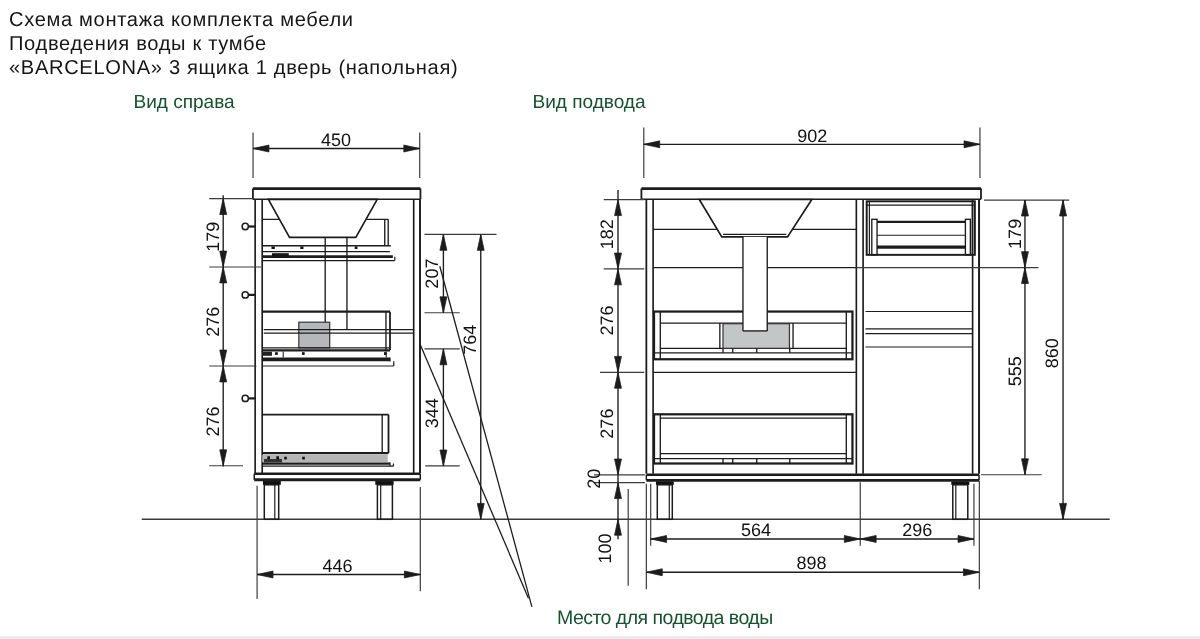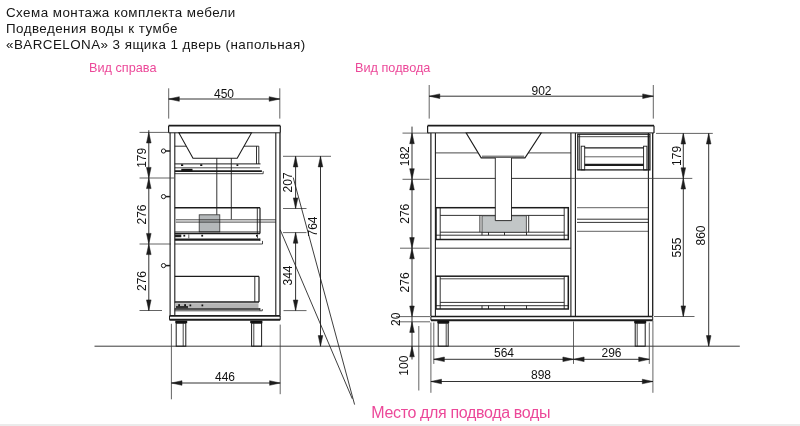--- a/index.html
+++ b/index.html
@@ -1,28 +1,28 @@
 <!DOCTYPE html>
 <html><head>
 <meta charset="utf-8">
 <style>
   html,body { margin:0; padding:0; background:#ffffff; }
   .page { position:relative; width:800px; height:426px; background:#ffffff; overflow:hidden;
           font-family:"Liberation Sans", sans-serif; }
   .ttl { position:absolute; left:6px; top:5px; font-size:13.4px; line-height:16px; color:#161616; letter-spacing:0.45px; }
-  .lbl { position:absolute; font-size:12.7px; color:#ec4899; }
+  .lbl { position:absolute; font-size:12.7px; color:#14532d; }
   .foot { position:absolute; left:0; bottom:0; width:800px; height:2px; background:#ebebeb; }
 </style>
 </head>
 <body>
 <div class="page">
   <div class="ttl">Схема монтажа комплекта мебели<br>Подведения воды к тумбе<br>«BARCELONA» 3 ящика 1 дверь (напольная)</div>
   <div class="lbl" style="left:89px; top:60.6px;">Вид справа</div>
   <div class="lbl" style="left:355px; top:60.6px;">Вид подвода</div>
-  <div class="lbl" style="left:371.3px; top:404.2px; font-size:16px; letter-spacing:-0.35px;text-align:center;">Место для подвода воды</div>
+  <div class="lbl" style="left:371.3px; top:404.2px; font-size:13px; letter-spacing:-0.35px;text-align:center;">Место для подвода воды</div>
   <svg width="800" height="426" viewBox="0 0 800 426" style="position:absolute;left:0;top:0;">
 <line x1="94.5" y1="346.2" x2="739.8" y2="346.2" stroke="#3a3a3a" stroke-width="1.0"></line>
 <line x1="168.6" y1="125.7" x2="280.3" y2="125.7" stroke="#1c1c1c" stroke-width="1.8"></line>
 <line x1="168.6" y1="132.8" x2="280.3" y2="132.8" stroke="#1c1c1c" stroke-width="1.0"></line>
 <line x1="168.6" y1="125.7" x2="168.6" y2="132.8" stroke="#1c1c1c" stroke-width="1.2"></line>
 <line x1="280.3" y1="125.7" x2="280.3" y2="132.8" stroke="#1c1c1c" stroke-width="1.2"></line>
 <line x1="170.1" y1="132.8" x2="170.1" y2="315.4" stroke="#1c1c1c" stroke-width="1.1"></line>
 <line x1="174.8" y1="132.8" x2="174.8" y2="315.4" stroke="#1c1c1c" stroke-width="1.1"></line>
 <line x1="275.8" y1="132.8" x2="275.8" y2="315.4" stroke="#1c1c1c" stroke-width="1.1"></line>
 <line x1="280.0" y1="132.8" x2="280.0" y2="315.4" stroke="#1c1c1c" stroke-width="1.3"></line>

